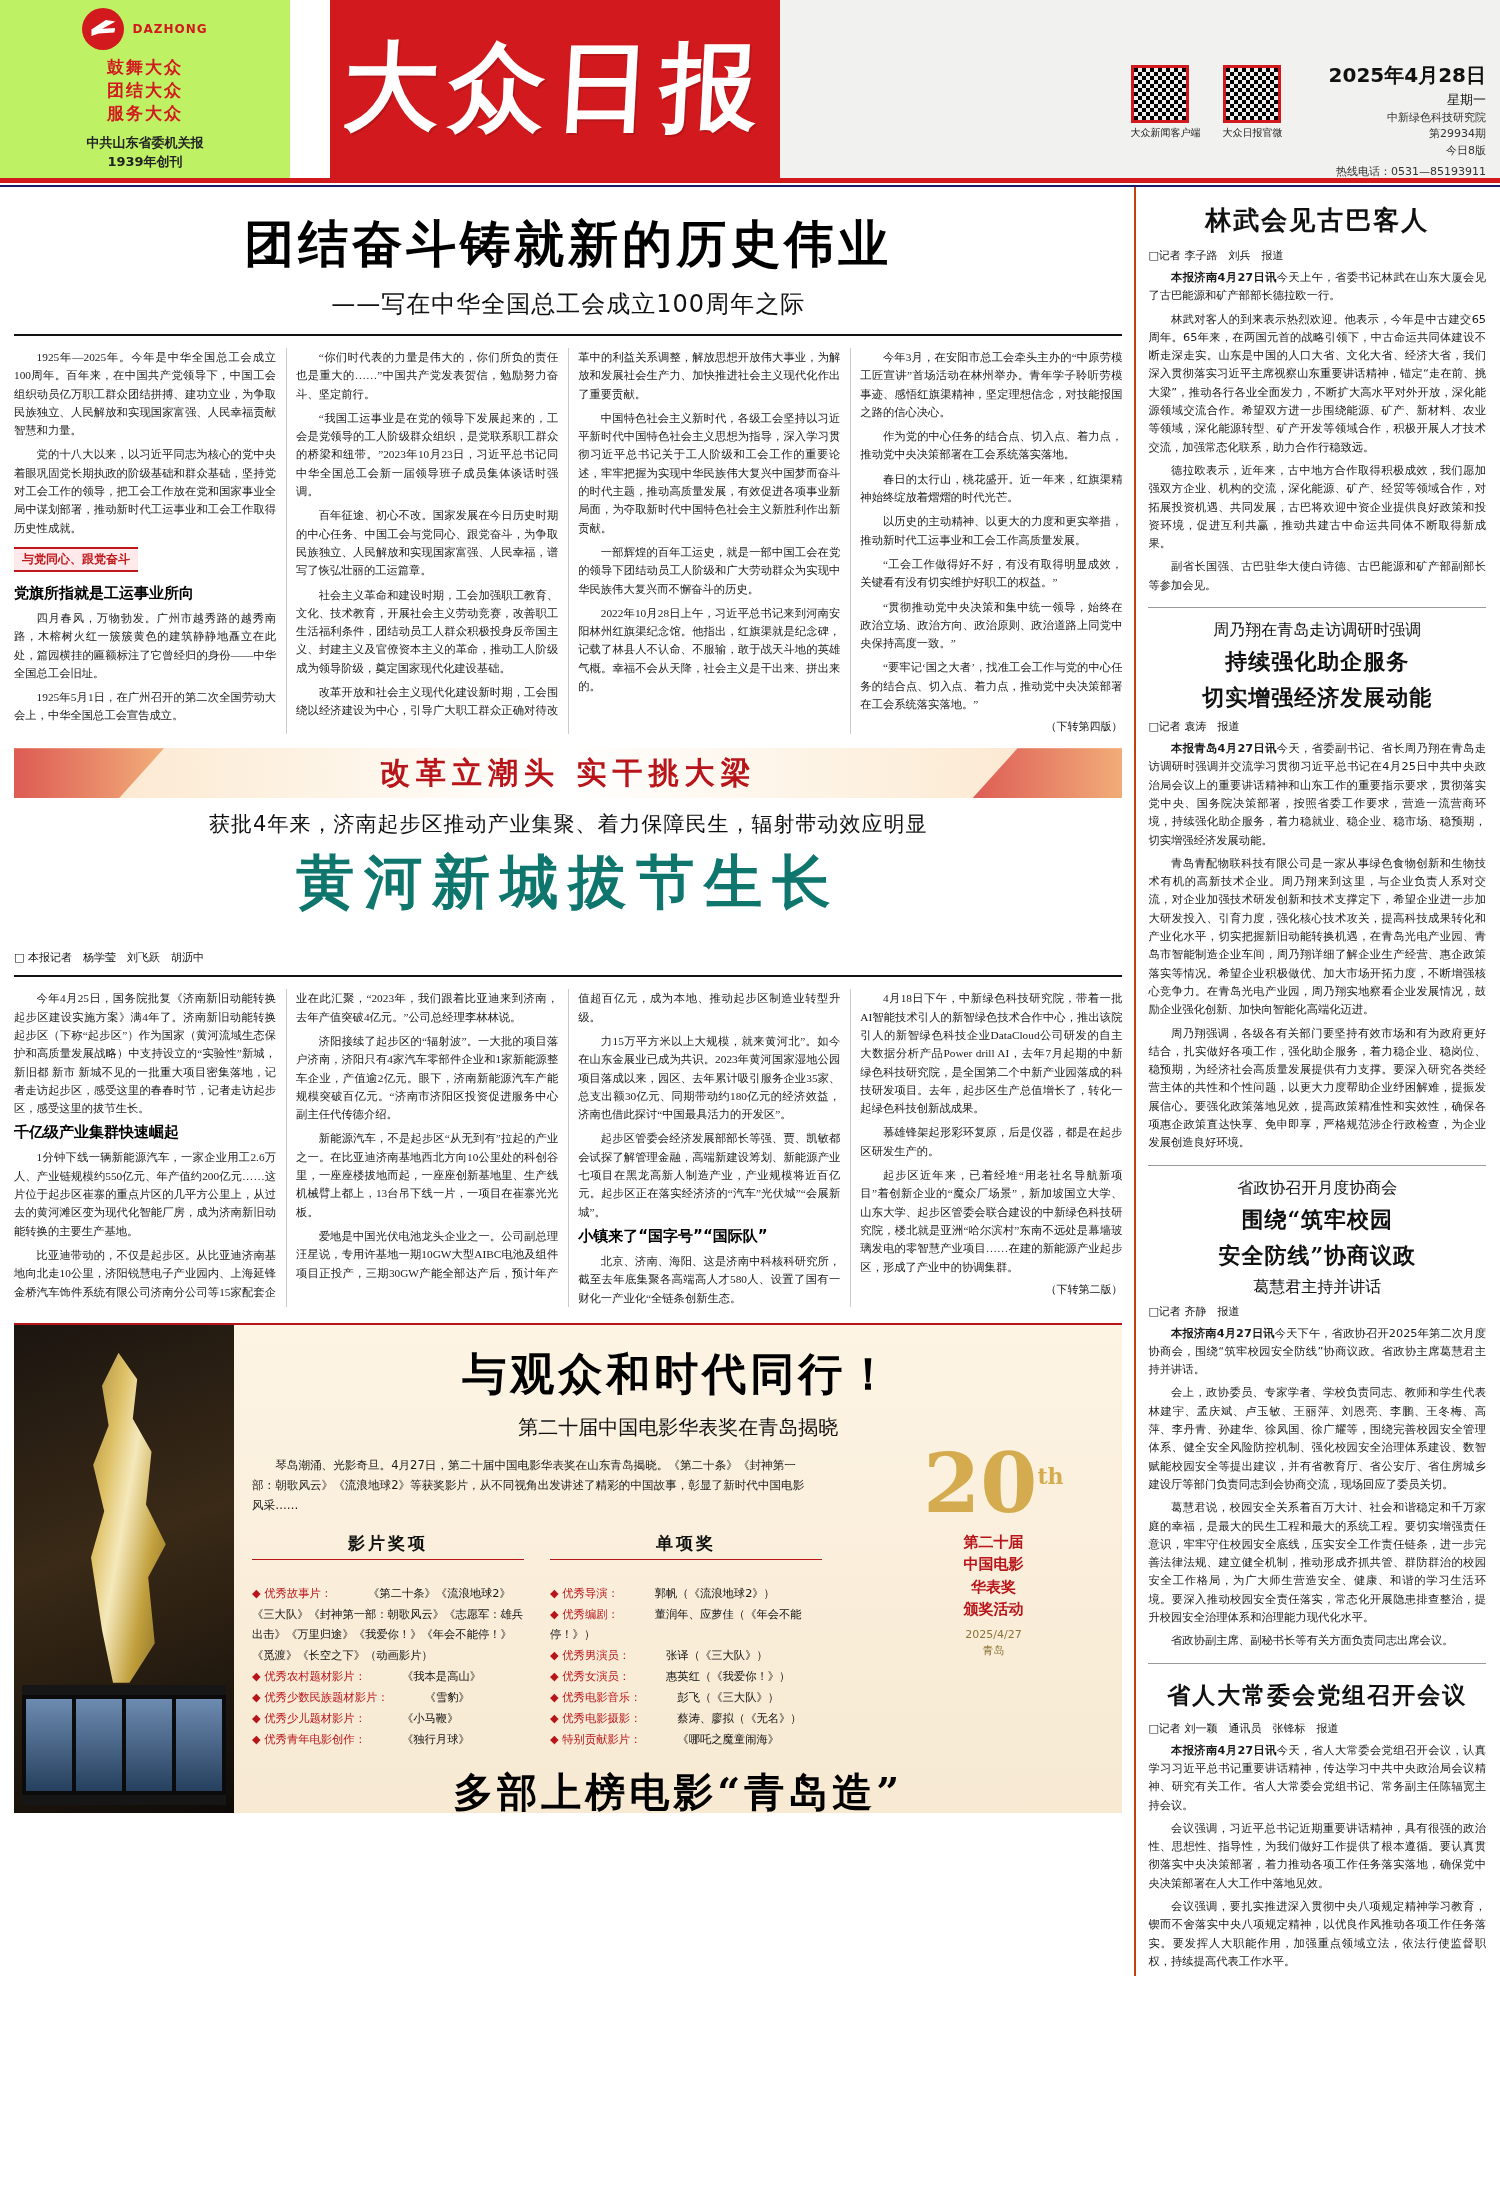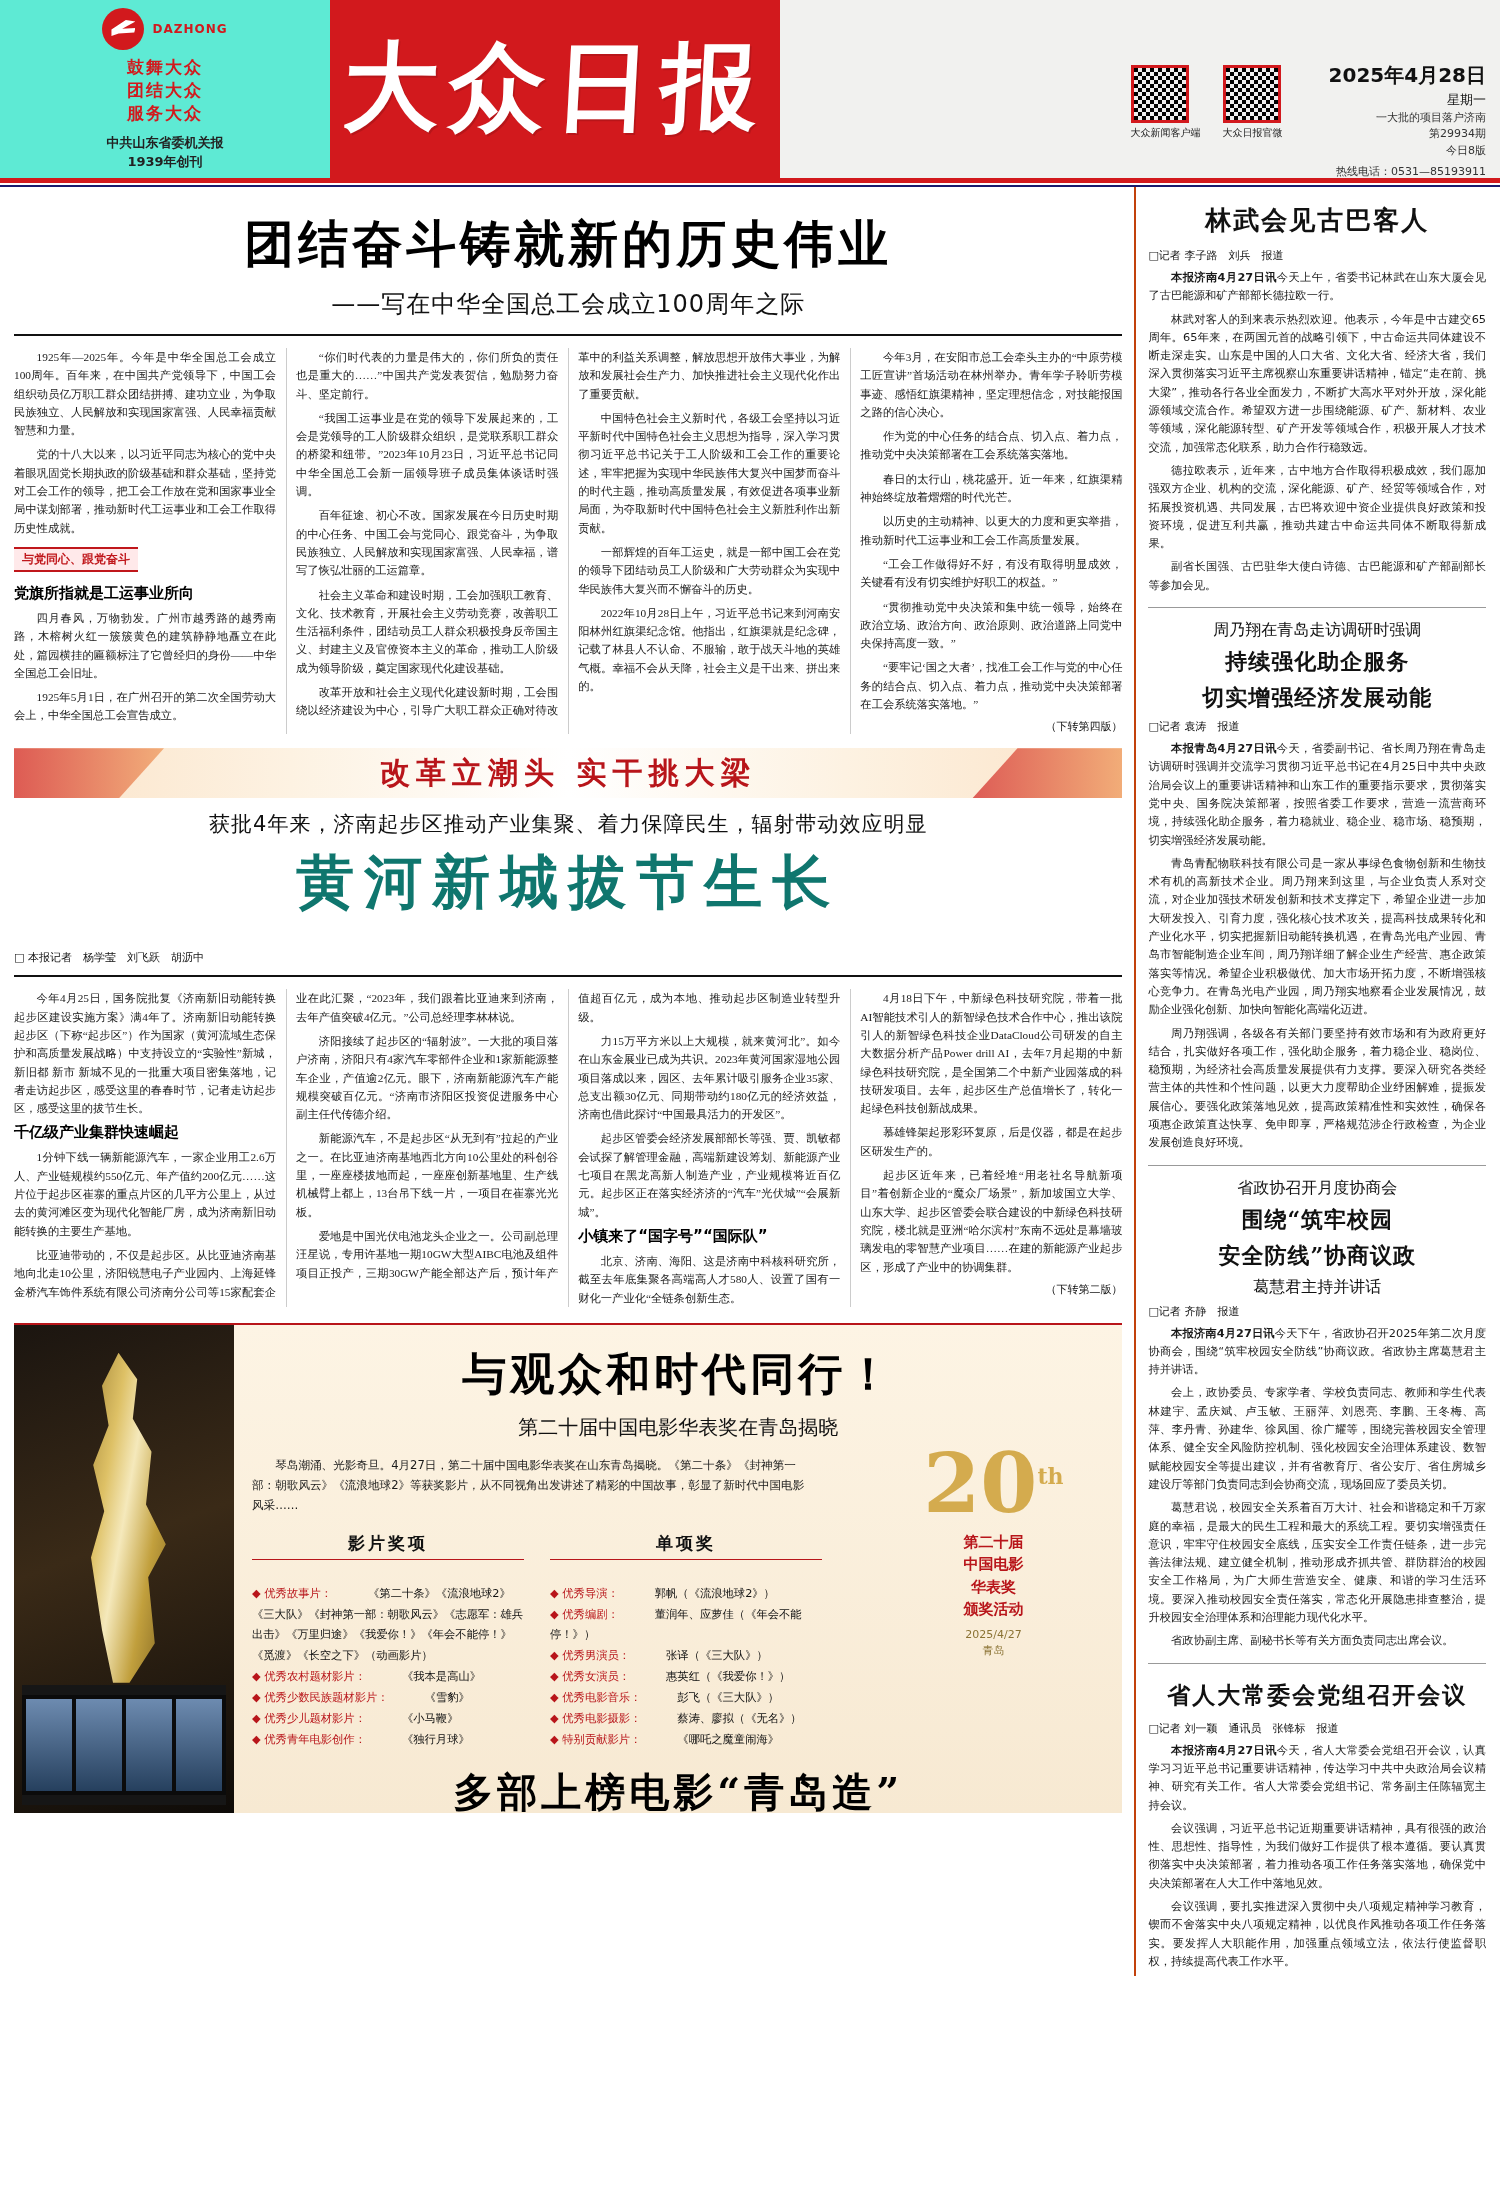--- a/index.html
+++ b/index.html
@@ -10,22 +10,22 @@
     font-family:"DejaVu Sans", sans-serif;
     color:#111;
     position:relative;
     overflow:hidden;
   }
   .page { width:1500px; height:2189px; position:relative; }
 
   
   .masthead { position:relative; height:178px; width:1500px; }
   .mast-left {
-    position:absolute; left:0; top:0; width:330px; height:178px;
-    background:#5eead4;
+    position:absolute; left:0; top:0; width:290px; height:178px;
+    background:#bef264;
     display:flex; flex-direction:column; align-items:center; justify-content:flex-start;
     padding-top:8px;
   }
   .logo-row { display:flex; align-items:center; gap:8px; margin-bottom:6px; }
   .logo-circle {
     width:42px; height:42px; border-radius:50%;
     background:#d2191d; position:relative;
   }
   .logo-circle:after {
     content:""; position:absolute; left:9px; top:12px;
@@ -223,21 +223,21 @@
           <div class="qr-cap">大众新闻客户端</div>
         </div>
         <div class="qr-item">
           <div class="qr-box"></div>
           <div class="qr-cap">大众日报官微</div>
         </div>
       </div>
       <div class="mast-info">
         <div class="mast-date">2025年4月28日</div>
         <div class="mast-week">星期一</div>
-        <div class="mast-meta">一大批的项目落户济南</div>
+        <div class="mast-meta">中新绿色科技研究院</div>
         <div class="mast-meta">第29934期</div>
         <div class="mast-meta">今日8版</div>
         <div class="mast-hot">热线电话：0531—85193911</div>
       </div>
     </div>
   </div>
 
   <div class="rule-red"></div>
   <div class="rule-thin"></div>
 

